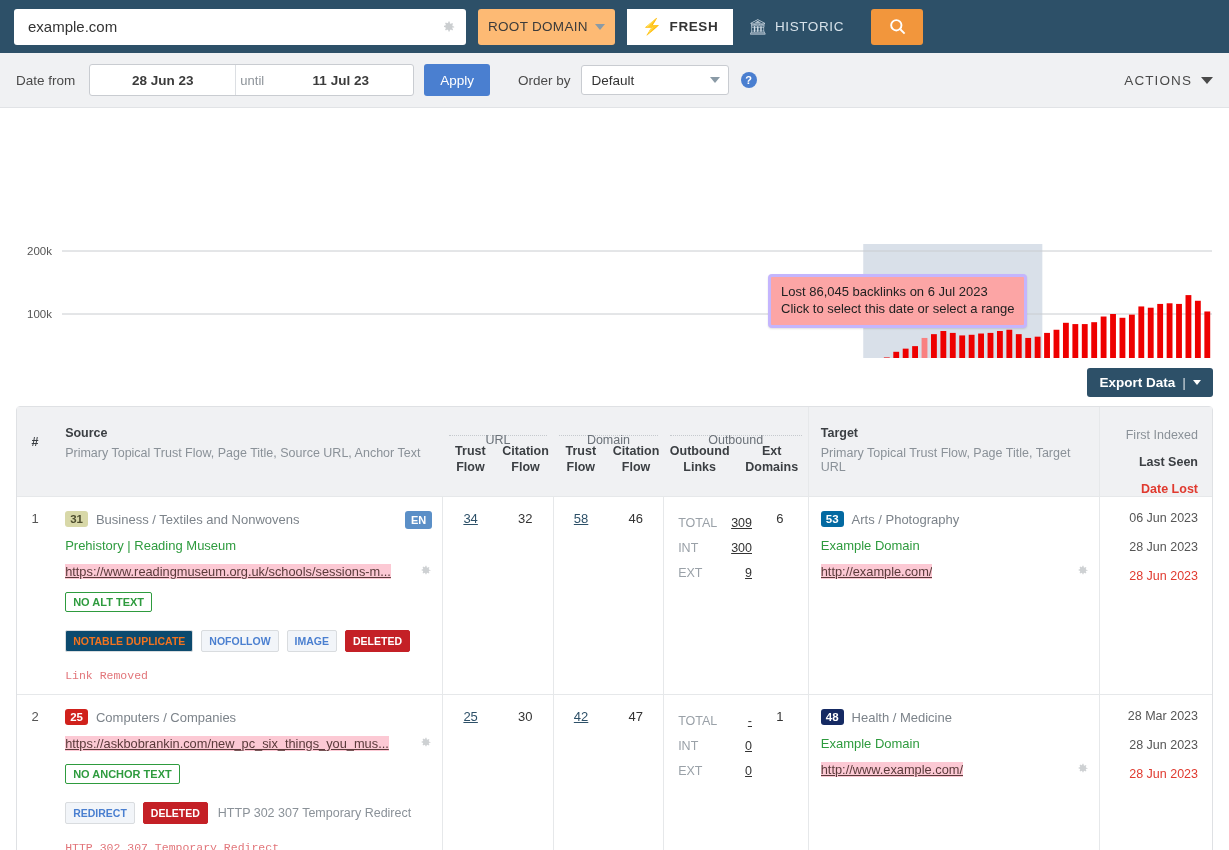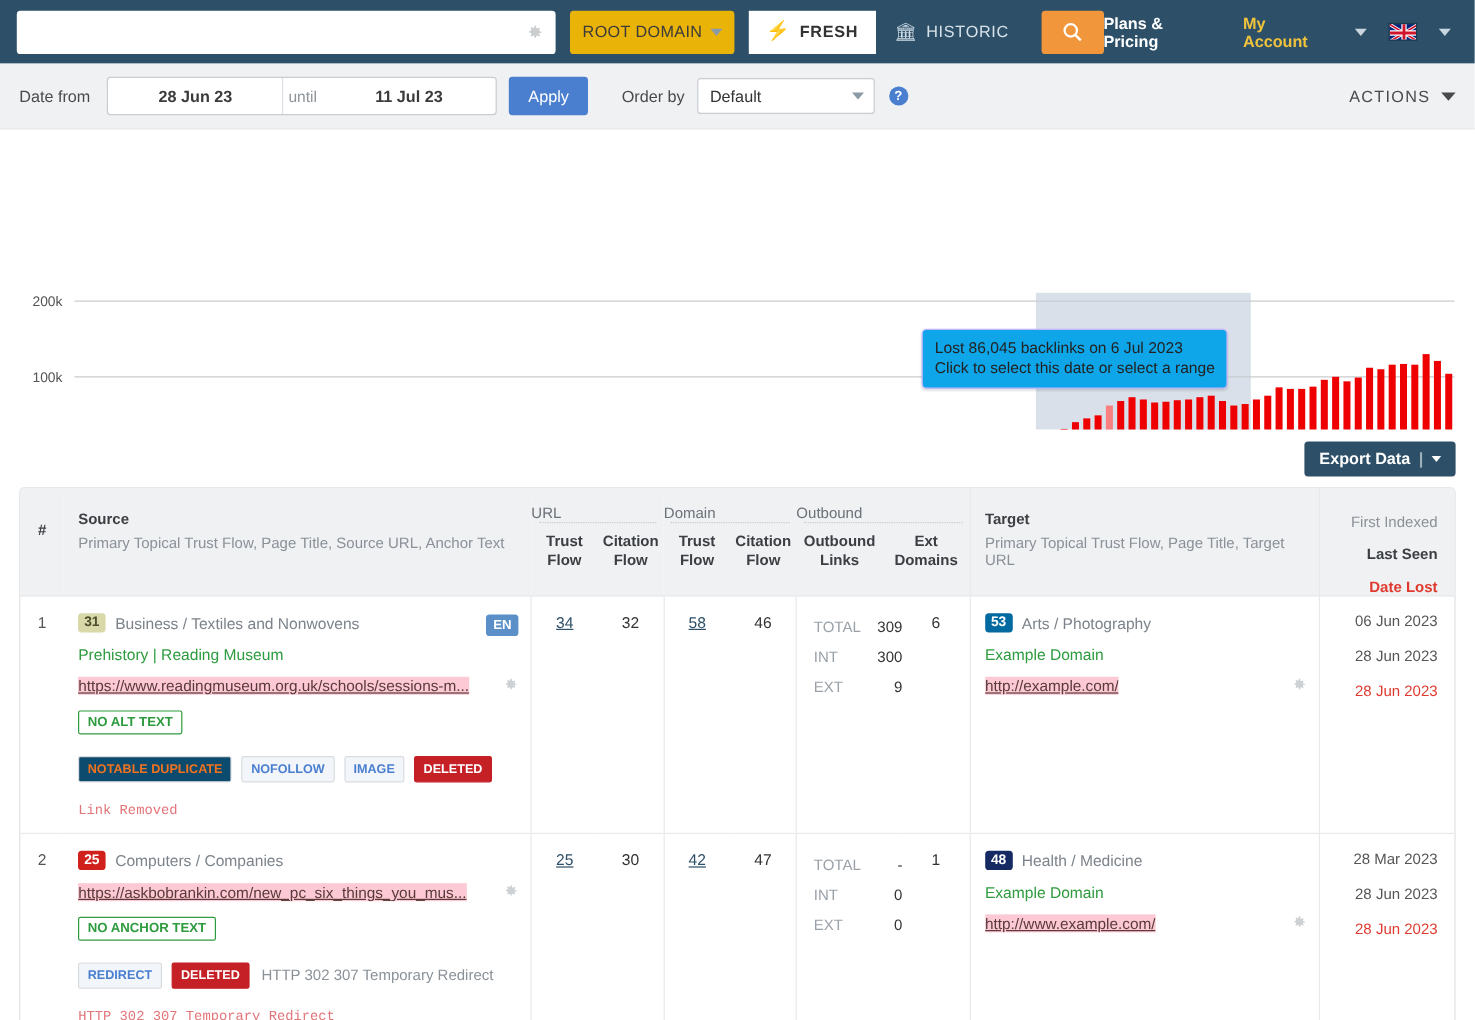--- a/index.html
+++ b/index.html
@@ -34,21 +34,21 @@
     font-size:15px; color:#333;
     padding-left:14px; width:420px; height:34px;
   }
   .search-gear {
     position:absolute; right:10px; top:50%; transform:translateY(-50%);
     width:15px; height:15px; opacity:.45;
   }
   .rootdomain {
     margin-left:12px;
     width:137px; height:36px;
-    background:#eab308; border-radius:3px;
+    background:#fdba74; border-radius:3px;
     display:flex; align-items:center; justify-content:space-between;
     padding:0 10px;
     font-size:13.5px; color:#3b3b3b; letter-spacing:.3px;
   }
   .chev {
     width:0;height:0;border-left:5px solid transparent;border-right:5px solid transparent;
     border-top:6px solid #8a9aa6;
   }
   .tabs { display:flex; margin-left:12px; height:36px; }
   .tab {
@@ -111,41 +111,41 @@
   }
   .actions { margin-left:auto; display:flex; align-items:center; gap:9px;
     font-size:13.5px; letter-spacing:1.1px; color:#4a4a4a; cursor:pointer; }
   .chev-d { width:0;height:0;border-left:6px solid transparent;border-right:6px solid transparent;border-top:7px solid #4a4a4a; }
 
   
   .chartzone { position:relative; height:250px; background:#fff; }
   #chart { position:absolute; left:0; top:0; }
   .tooltip {
     position:absolute; left:768px; top:166px;
-    background:#0ea5e9; border:1px solid #c4b5fd; border-radius:4px;
+    background:#fca5a5; border:3px solid #c4b5fd; border-radius:4px;
     padding:6px 10px 7px 10px; font-size:13px; color:#222; line-height:1.33;
     box-shadow:0 1px 2px rgba(0,0,0,.12); white-space:nowrap; z-index:5;
   }
 
   
   .exportrow { height:48px; display:flex; justify-content:flex-end; align-items:center; padding-right:16px; }
   .exportbtn {
     background:#2d5068; color:#fff; border-radius:3px;
     height:29px; padding:0 12px; display:flex; align-items:center; gap:7px;
     font-size:13.5px; font-weight:bold; cursor:pointer;
   }
   .exportbtn .bar { opacity:.55; }
   .chev-sm { width:0;height:0;border-left:4px solid transparent;border-right:4px solid transparent;border-top:5px solid #fff; }
 
   
   .tablewrap { margin:0 16px; border:1px solid #dfe1e4; border-radius:4px 4px 0 0; background:#fff; }
   table { width:100%; border-collapse:collapse; table-layout:fixed; }
   thead tr { background:#f0f1f3; }
   thead td { vertical-align:top; padding:0; }
-  .th-top { font-size:12.5px; color:#6a7178; padding-top:14px; height:26px; }
+  .th-top { font-size:12.5px; color:#6a7178; text-align:center; padding-top:26px; height:26px; }
   .th-main { font-size:12.5px; font-weight:bold; color:#3b3f43; padding-top:19px; }
   .th-sub  { font-size:12.5px; color:#8a9198; padding-top:6px; }
   .th-metric { font-size:12.5px; font-weight:bold; color:#3b3f43; text-align:center; line-height:1.25; padding-top:8px; }
   .hdr-div { border-top:1px dotted #c6cace; margin:2px 6px 0 6px; }
   .th-right { text-align:right; font-size:12.5px; padding-right:14px; }
   .th-right .a { color:#8a9198; padding-top:21px; }
   .th-right .b { color:#3b3f43; font-weight:bold; padding-top:13px; }
   .th-right .c { color:#e03a2f; font-weight:bold; padding-top:13px; }
 
   tbody tr { border-top:1px solid #e6e8ea; }
@@ -177,37 +177,38 @@
   .fl-blue { color:#4a7fd0; background:#f2f5f9; border-color:#d9dcdf; }
   .fl-del { color:#fff; background:#c42026; border:1px solid #c42026; }
   .fl-note { color:#8a9198; font-size:12.5px; border:0; background:transparent; padding:4px 2px; font-weight:normal;}
   .mono-note { margin-top:17px; font-family:"Liberation Mono", monospace;
     font-size:11.5px; color:#e2757a; }
 
   .numcell { text-align:center; font-size:13px; color:#333; }
   .numlink { color:#2d5068; text-decoration:underline; cursor:pointer; }
   .ob { display:flex; font-size:12.5px; line-height:2.0; }
   .ob-k { color:#9aa1a8; width:46px; }
-  .ob-v { color:#333; text-align:right; width:32px; }
+  .ob-v { color:#333; text-align:right; width:32px;text-decoration:underline; }
   .obcol { padding-left:14px; }
   .extdom { text-align:center; font-size:13px; }
 
   .datecol { text-align:right; padding-right:14px; font-size:12.5px; }
   .d1 { color:#555; }
   .d2 { color:#555; margin-top:15px; }
   .d3 { color:#e03a2f; margin-top:15px; }
 
   .gear-sm { width:13px; height:13px; opacity:.42; cursor:pointer; }
   .vline { border-left:1px solid #e6e8ea; }
 </style>
 </head>
 <body>
 
 <div class="topbar">
   <div class="search-wrap">
+    <input readonly="" value="example.com" style="">
     <svg class="search-gear" viewBox="0 0 24 24" fill="#8d9399">
       <path d="M12 8a4 4 0 100 8 4 4 0 000-8zm0 6a2 2 0 110-4 2 2 0 010 4z"></path>
       <path d="M21 13v-2l-2.3-.4a7 7 0 00-.7-1.7l1.3-1.9-1.4-1.4-1.9 1.3a7 7 0 00-1.7-.7L13.9 3h-2l-.4 2.3a7 7 0 00-1.7.7L7.9 4.7 6.5 6.1l1.3 1.9a7 7 0 00-.7 1.7L4.8 10v2l2.3.4c.2.6.4 1.2.7 1.7l-1.3 1.9 1.4 1.4 1.9-1.3c.5.3 1.1.5 1.7.7l.4 2.3h2l.4-2.3c.6-.2 1.2-.4 1.7-.7l1.9 1.3 1.4-1.4-1.3-1.9c.3-.5.5-1.1.7-1.7L21 13z"></path>
     </svg>
   </div>
 
   <div class="rootdomain">
     <span>ROOT DOMAIN</span>
     <span class="chev"></span>
   </div>
@@ -223,35 +224,20 @@
     </div>
   </div>
 
   <div class="searchbtn">
     <svg width="19" height="19" viewBox="0 0 24 24" fill="none" stroke="#fff" stroke-width="2.4">
       <circle cx="10.5" cy="10.5" r="6.5"></circle>
         <line x1="15.5" y1="15.5" x2="21" y2="21"></line>
     </svg>
   </div>
 
-  <div class="topright">
-    <span class="lnk">Plans &amp; Pricing</span>
-    <span class="acct">My Account</span>
-    <span class="chev-w"></span>
-    <span class="flag">
-      <svg width="24" height="15" viewBox="0 0 60 36">
-        <rect width="60" height="36" fill="#00247d"></rect>
-        <path d="M0,0 L60,36 M60,0 L0,36" stroke="#fff" stroke-width="7"></path>
-        <path d="M0,0 L60,36 M60,0 L0,36" stroke="#cf142b" stroke-width="3.5"></path>
-        <path d="M30,0 V36 M0,18 H60" stroke="#fff" stroke-width="11"></path>
-        <path d="M30,0 V36 M0,18 H60" stroke="#cf142b" stroke-width="6"></path>
-      </svg>
-    </span>
-    <span class="chev-w"></span>
-  </div>
 </div>
 
 <div class="filterbar">
   <span class="lbl">Date from</span>
   <div class="daterange">
     <div class="dcell">28 Jun 23</div>
     <div class="dline"></div>
     <div class="dsep">until</div>
     <div class="dcell">11 Jul 23</div>
   </div>

